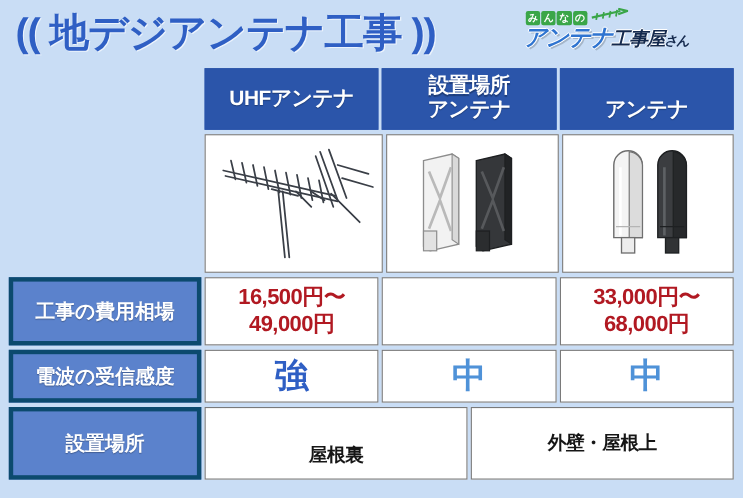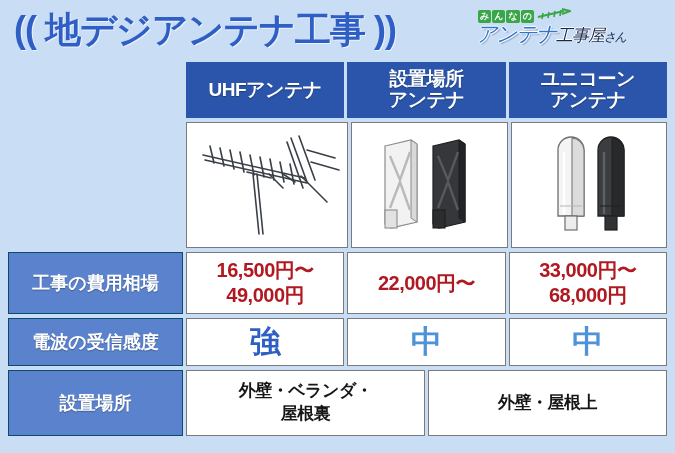--- a/index.html
+++ b/index.html
@@ -62,21 +62,21 @@
   .logo-antenna {
     margin-left: 2px;
     display: inline-block;
   }
   .logo-main {
     position: absolute;
     left: 0px;
     top: 13px;
     white-space: nowrap;
     font-size: 21px;
-    font-weight: normal;
+    font-weight: bold;
     font-style: italic;
     letter-spacing: -1.5px;
   }
   .logo-kana {
     color: #2f74d0;
     text-shadow:
        1px 0 0 #ffffff, -1px 0 0 #ffffff,
        0 1px 0 #ffffff, 0 -1px 0 #ffffff,
        2px 2px 0 rgba(0,0,0,0.18);
   }
@@ -117,21 +117,21 @@
     width: 175px;
     flex: 0 0 175px;
     display: flex;
     align-items: center;
     justify-content: center;
     color: #ffffff;
     font-size: 18px;
     font-weight: bold;
     letter-spacing: 0px;
     background: #5b82cc;
-    border: 1px solid #0c4a6e;
+    border: 4px solid #0c4a6e;
     box-sizing: border-box;
     text-shadow: 0 1px 1px rgba(0,0,0,0.28);
   }
   .label-cell.blank {
     background: transparent;
     border-color: transparent;
   }
 
   .data-cell {
     flex: 1 1 0;
@@ -236,21 +236,21 @@
       </span>
     </div>
     <div class="head-cell">
       <span>
         <span>設置場所</span><br>
         <span>アンテナ</span>
       </span>
     </div>
     <div class="head-cell">
       <span>
-        <span>ユニコーン</span><br>
+        <br>
         <span>アンテナ</span>
       </span>
     </div>
   </div>
 
   <div class="gaprow"></div>
 
   <div class="row row-image">
     <div class="label-cell blank"></div>
 
@@ -342,21 +342,21 @@
   <div class="row row-cost">
     <div class="label-cell">工事の費用相場</div>
     <div class="data-cell">
       <div class="cost-text">
         <span>16,500円〜</span><br>
         <span>49,000円</span>
       </div>
     </div>
     <div class="data-cell">
       <div class="cost-text">
-        <span>22,000円〜</span><br>
+        <br>
       </div>
     </div>
     <div class="data-cell">
       <div class="cost-text">
         <span>33,000円〜</span><br>
         <span>68,000円</span>
       </div>
     </div>
   </div>
 
@@ -374,21 +374,21 @@
       <span class="signal-mid">中</span>
     </div>
   </div>
 
   <div class="gaprow"></div>
 
   <div class="row row-place">
     <div class="label-cell">設置場所</div>
     <div class="data-cell">
       <div class="place-text">
-        <span>外壁・ベランダ・</span><br>
+        <br>
         <span>屋根裏</span>
       </div>
     </div>
     <div class="data-cell">
       <div class="place-text">
         <span>外壁・屋根上</span>
       </div>
     </div>
   </div>
 

